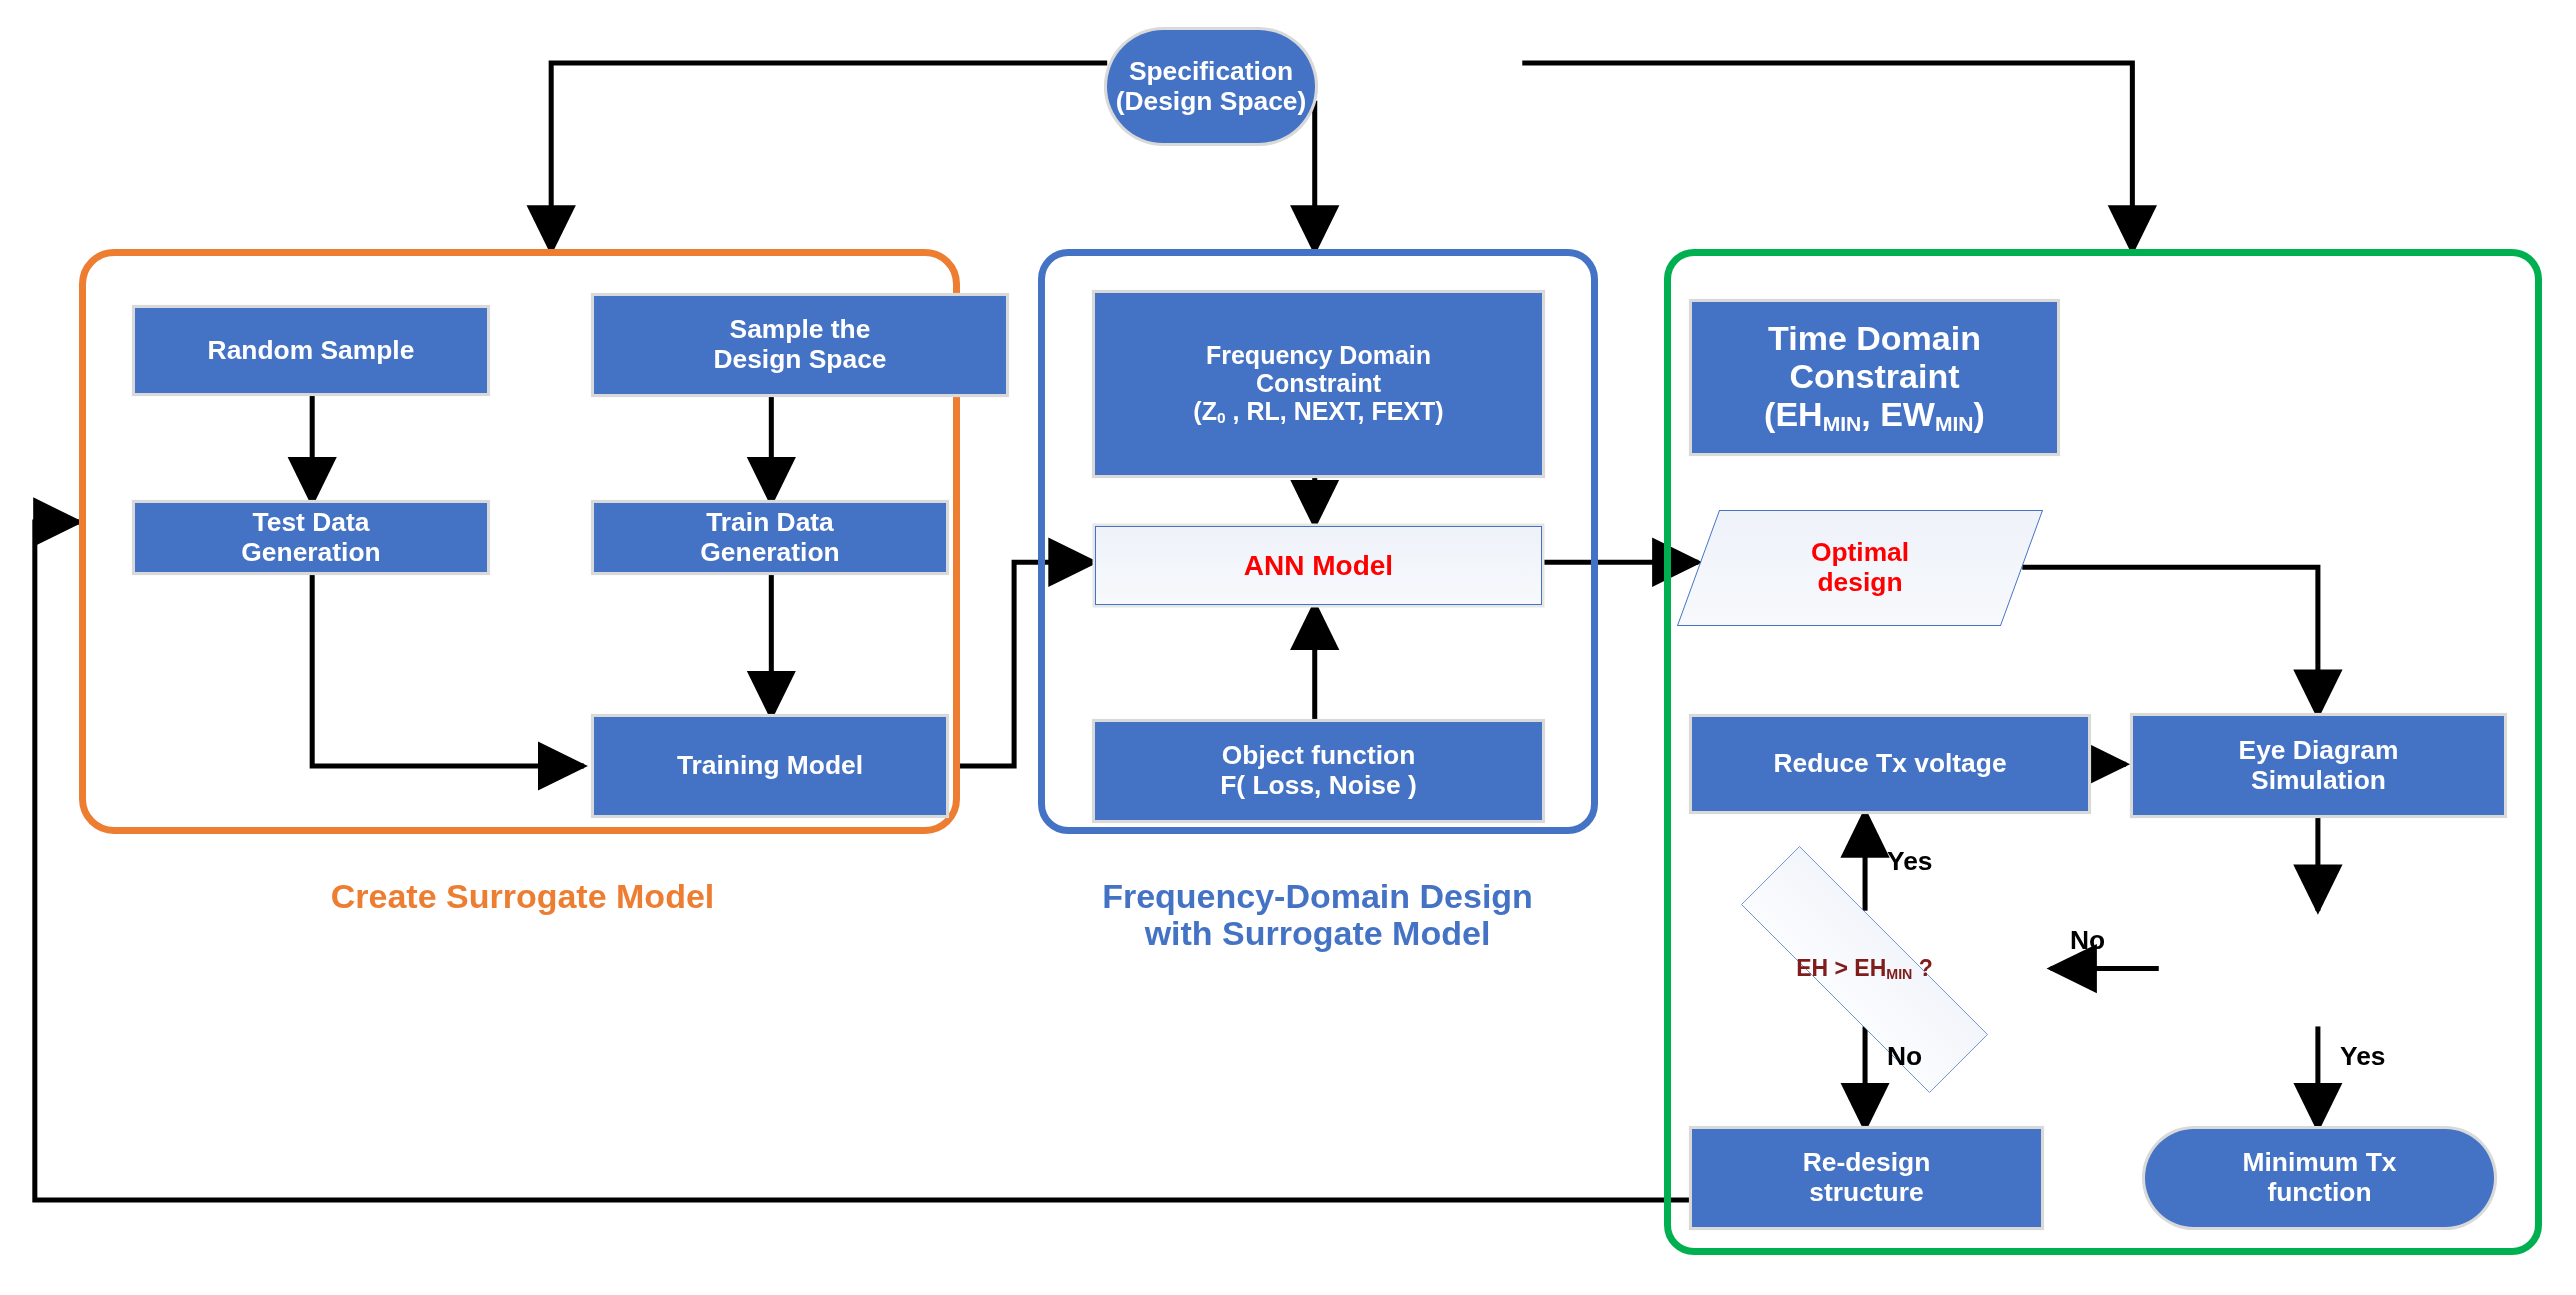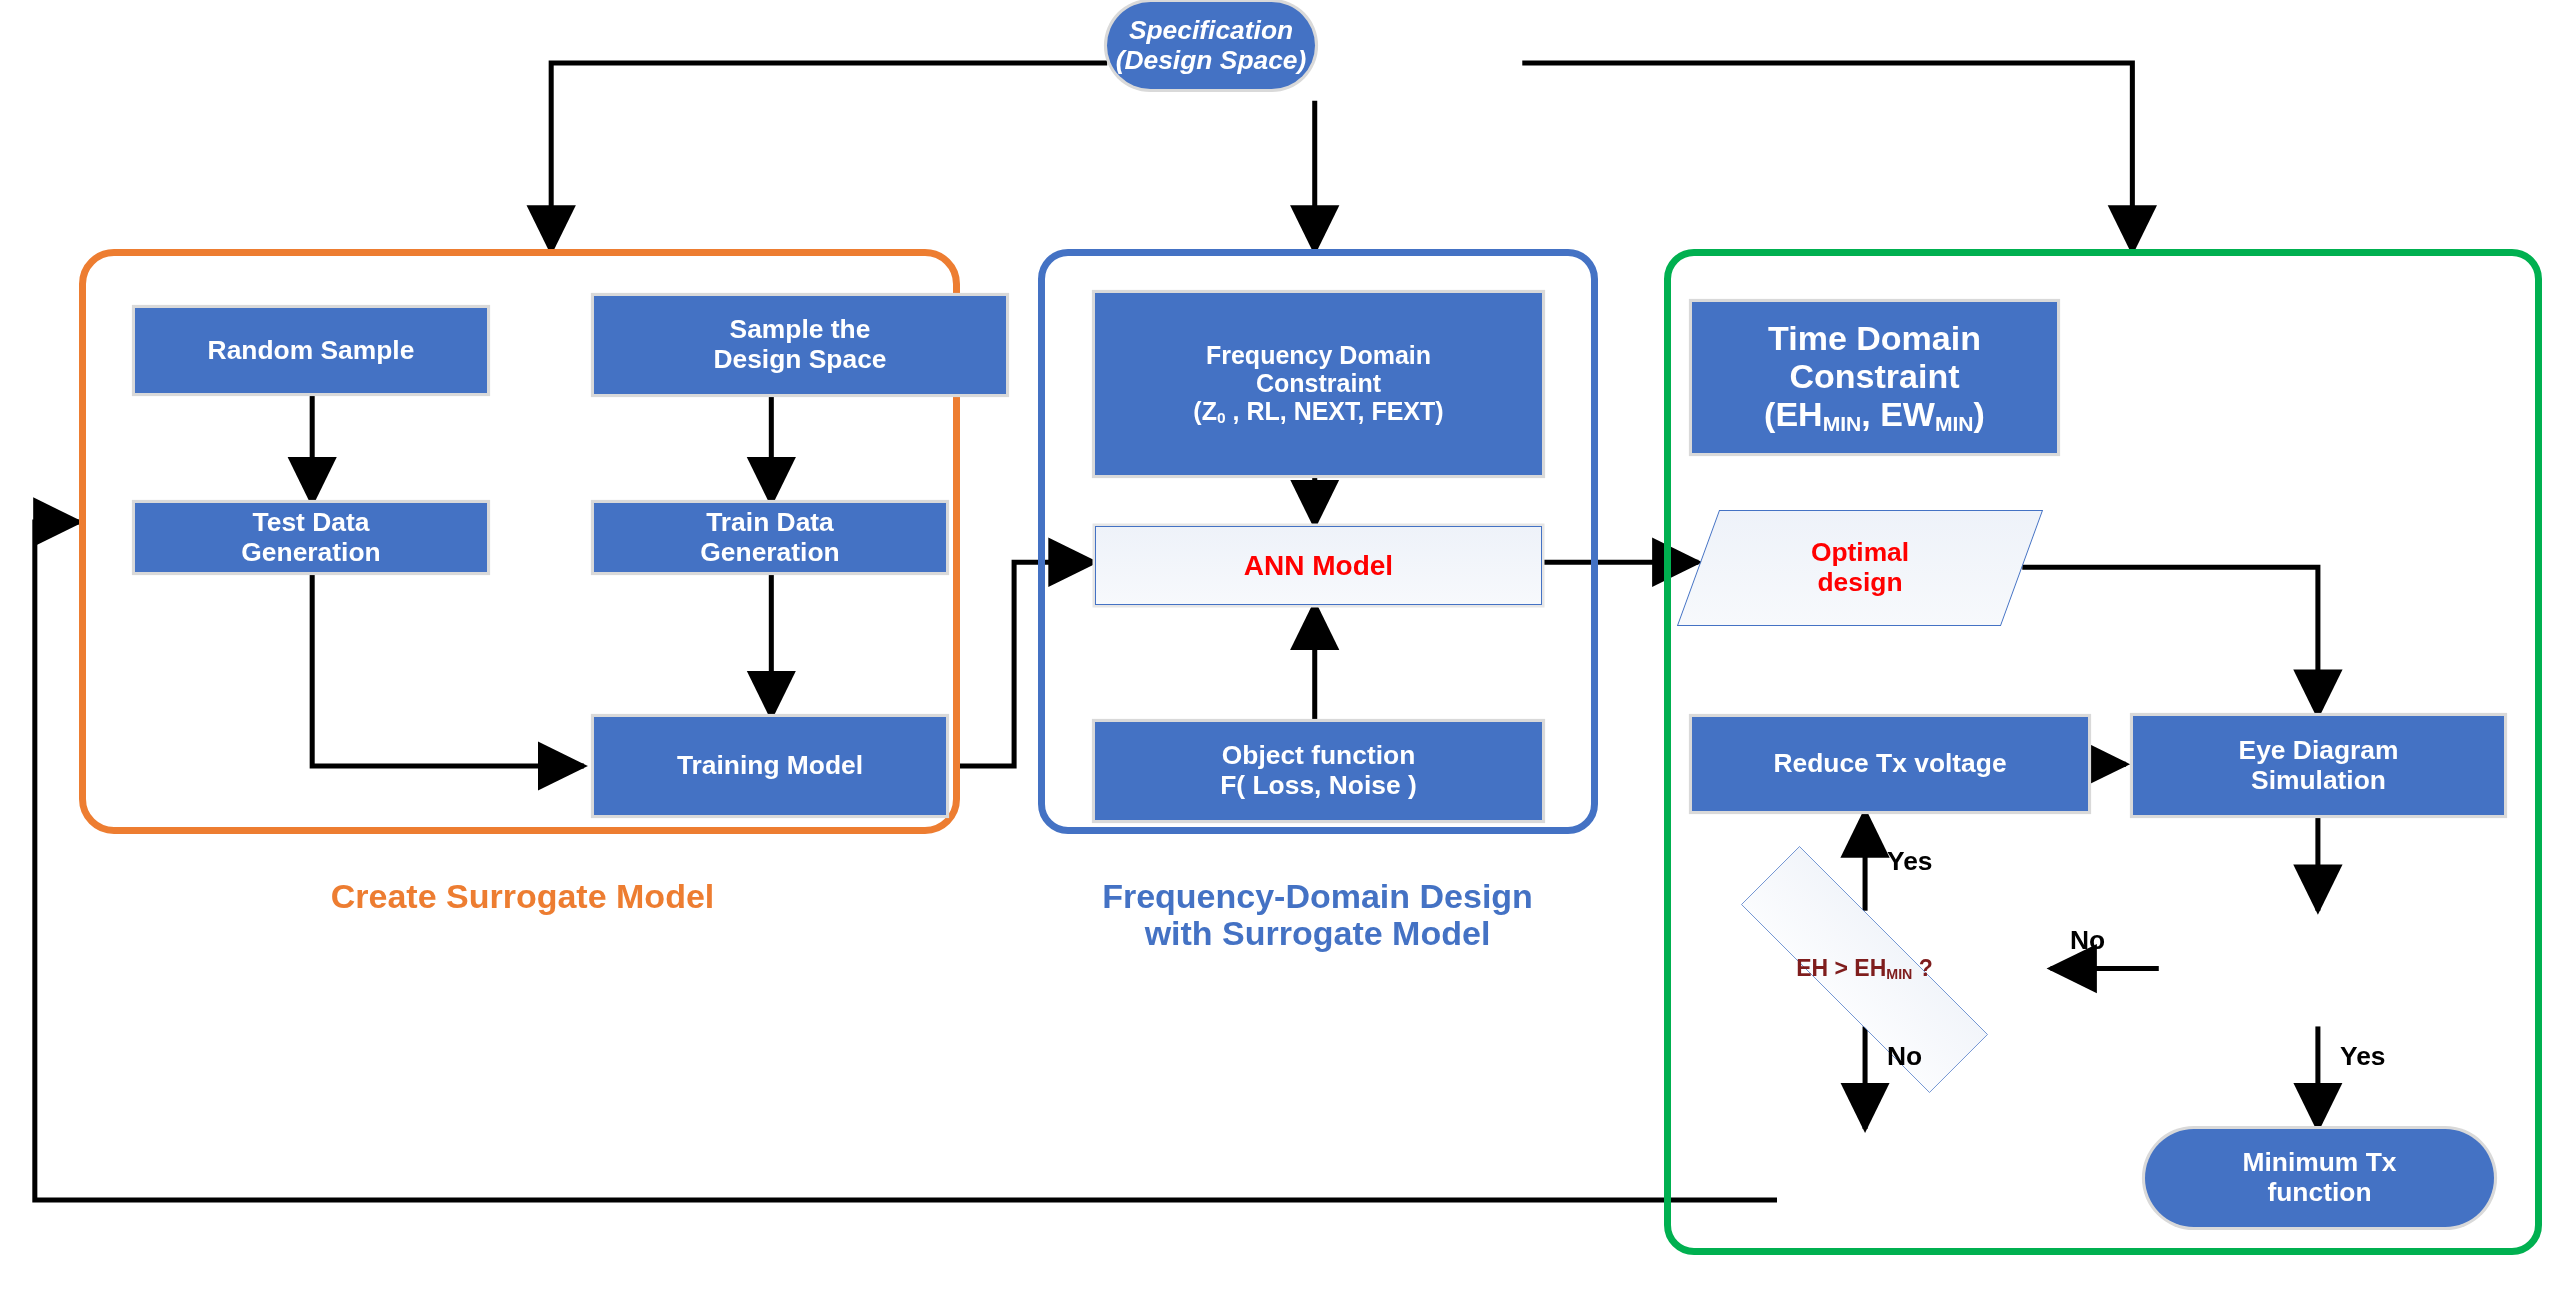--- a/index.html
+++ b/index.html
@@ -86,21 +86,21 @@
       <path d="M2965,1448 L2965,1290"></path>
 
       <path d="M2965,1632 L2965,1795"></path>
 
       <path d="M3685,1632 L3685,1795"></path>
 
       <path d="M2825,1908 L55,1908 L55,830 L126,830"></path>
     </g>
   </svg>
 
-  <div class="node pill" style="left:1107px;top:2px;width:208px;height:87px;font-style:italic;">
+  <div class="node pill" style="left:1107px;top:30px;width:208px;height:113px;">
     <div>
       <div>Specification</div>
       <div>(Design Space)</div>
     </div>
   </div>
 
   <div class="grp grp-orange" style="left:79px;top:249px;width:881px;height:585px;"></div>
   <div class="cap cap-orange" style="left:123px;top:878px;width:799px;">Create Surrogate Model</div>
 
   <div class="grp grp-blue" style="left:1038px;top:249px;width:560px;height:585px;"></div>
@@ -189,20 +189,26 @@
       <div>Simulation</div>
     </div>
   </div>
 
   <div class="node diam" style="left:1676px;top:911px;width:377px;height:117px;">
     <span class="dshape"></span>
     <span class="dtxt"><span>EH &gt; EH</span><sub>MIN</sub><span> ?</span></span>
   </div>
 
 
+  <div class="node pbox" style="left:1692px;top:1129px;width:349px;height:98px;">
+    <div>
+      <div>Re-design</div>
+      <div>structure</div>
+    </div>
+  </div>
 
   <div class="node pill" style="left:2145px;top:1129px;width:349px;height:98px;">
     <div>
       <div>Minimum Tx</div>
       <div>function</div>
     </div>
   </div>
 
   <div class="elabel" style="left:1887px;top:846px;">Yes</div>
   <div class="elabel" style="left:1887px;top:1041px;">No</div>

